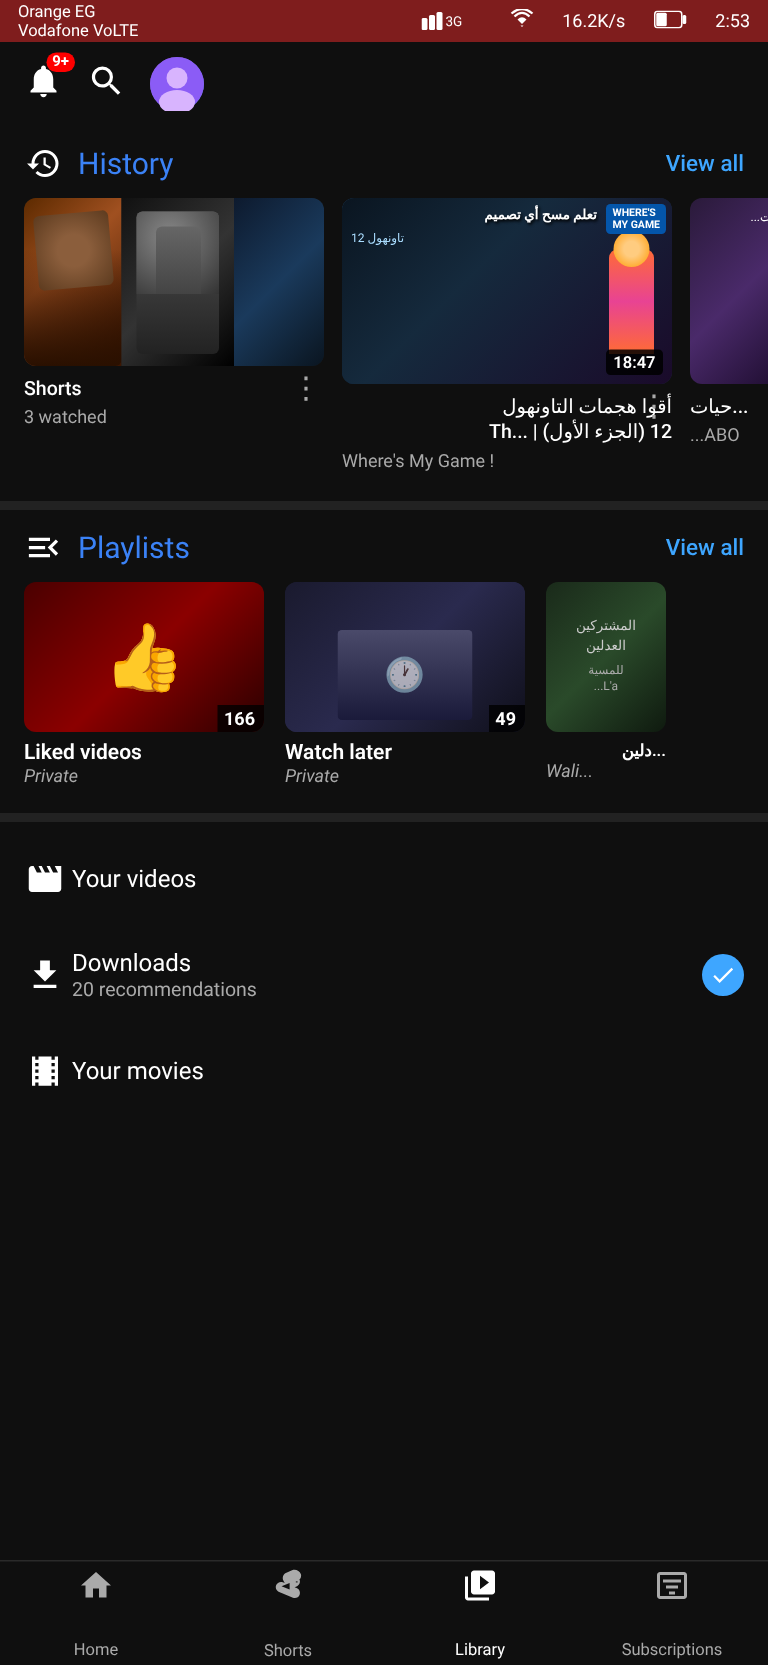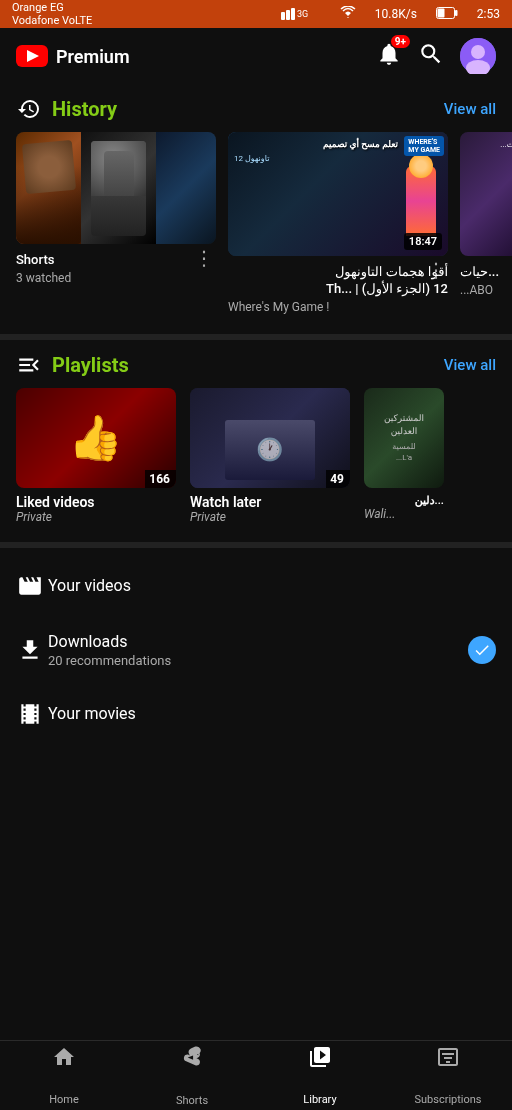--- a/index.html
+++ b/index.html
@@ -9,21 +9,21 @@
       color: #fff;
       font-family: 'Roboto', Arial, sans-serif;
       width: 512px;
       min-height: 1110px;
       position: relative;
       overflow-x: hidden;
     }
 
     
     .status-bar {
-      background: #c2410c;
+      background: #7f1d1d;
       padding: 6px 12px;
       display: flex;
       justify-content: space-between;
       align-items: center;
       height: 28px;
     }
     .status-left { font-size: 11px; color: #fff; line-height: 1.2; }
     .status-right { font-size: 12px; color: #fff; display: flex; align-items: center; gap: 19px; }
 
     
@@ -72,21 +72,21 @@
       font-size: 14px; color: #fff; font-weight: 600;
     }
 
     
     .section { padding: 12px 0 0; }
     .section-header {
       display: flex; align-items: center; justify-content: space-between;
       padding: 0 16px 10px;
     }
     .section-title-wrap { display: flex; align-items: center; gap: 10px; }
-    .section-title { font-size: 20px; font-weight: 700; color: #84cc16; }
+    .section-title { font-size: 20px; font-weight: 400; color: #3b82f6; }
     .view-all { font-size: 15px; color: #3ea6ff; font-weight: 500; cursor: pointer; }
 
     
     .history-scroll {
       display: flex;
       overflow-x: auto;
       padding: 0 16px;
       gap: 12px;
       scrollbar-width: none;
     }
@@ -315,37 +315,33 @@
       </svg>
     </span>
     <span>
       <svg width="16" height="14" viewBox="0 0 16 14" fill="#fff">
         <path d="M8 10 L5 7 Q6.5 5.5 8 5.5 Q9.5 5.5 11 7 Z"></path>
         <path d="M8 12 L7 11 L9 11 Z" fill="#fff"></path>
         <path d="M3 5 Q5.5 2.5 8 2.5 Q10.5 2.5 13 5" stroke="#fff" stroke-width="1.5" fill="none"></path>
         <path d="M1 3 Q4.5 0 8 0 Q11.5 0 15 3" stroke="#fff" stroke-width="1.5" fill="none"></path>
       </svg>
     </span>
-    <span>10.8K/s</span>
+    <span>16.2K/s</span>
     <span>
       <svg width="22" height="12" viewBox="0 0 22 12" fill="none">
         <rect x="0.5" y="0.5" width="18" height="11" rx="2" stroke="#fff" stroke-width="1"></rect>
         <rect x="19" y="3" width="2.5" height="6" rx="1" fill="#fff"></rect>
         <rect x="1.5" y="1.5" width="7" height="9" rx="1" fill="#fff"></rect>
       </svg>
     </span>
     <span>2:53</span>
   </div>
 </div>
 
 <div class="header">
-  <div class="logo-area">
-    <div class="yt-logo"></div>
-    <span class="premium-text">Premium</span>
-  </div>
   <div class="header-icons">
     <div class="bell-icon-wrap">
       <svg width="26" height="26" viewBox="0 0 24 24" fill="#fff">
         <path d="M12 22c1.1 0 2-.9 2-2h-4c0 1.1.9 2 2 2zm6-6v-5c0-3.07-1.64-5.64-4.5-6.32V4c0-.83-.67-1.5-1.5-1.5s-1.5.67-1.5 1.5v.68C7.63 5.36 6 7.92 6 11v5l-2 2v1h16v-1l-2-2z"></path>
       </svg>
       <span class="bell-badge">9+</span>
     </div>
     <div>
       <svg width="26" height="26" viewBox="0 0 24 24" fill="#fff">
         <path d="M15.5 14h-.79l-.28-.27A6.471 6.471 0 0 0 16 9.5 6.5 6.5 0 1 0 9.5 16c1.61 0 3.09-.59 4.23-1.57l.27.28v.79l5 4.99L20.49 19l-4.99-5zm-6 0C7.01 14 5 11.99 5 9.5S7.01 5 9.5 5 14 7.01 14 9.5 11.99 14 9.5 14z"></path>

